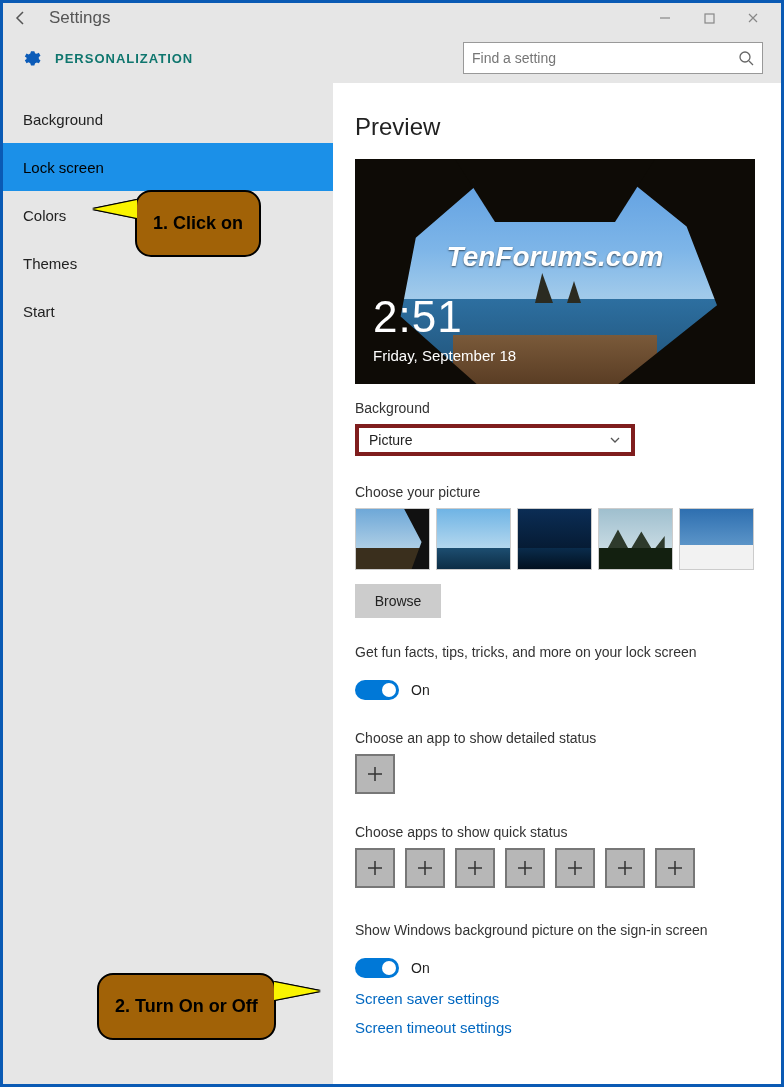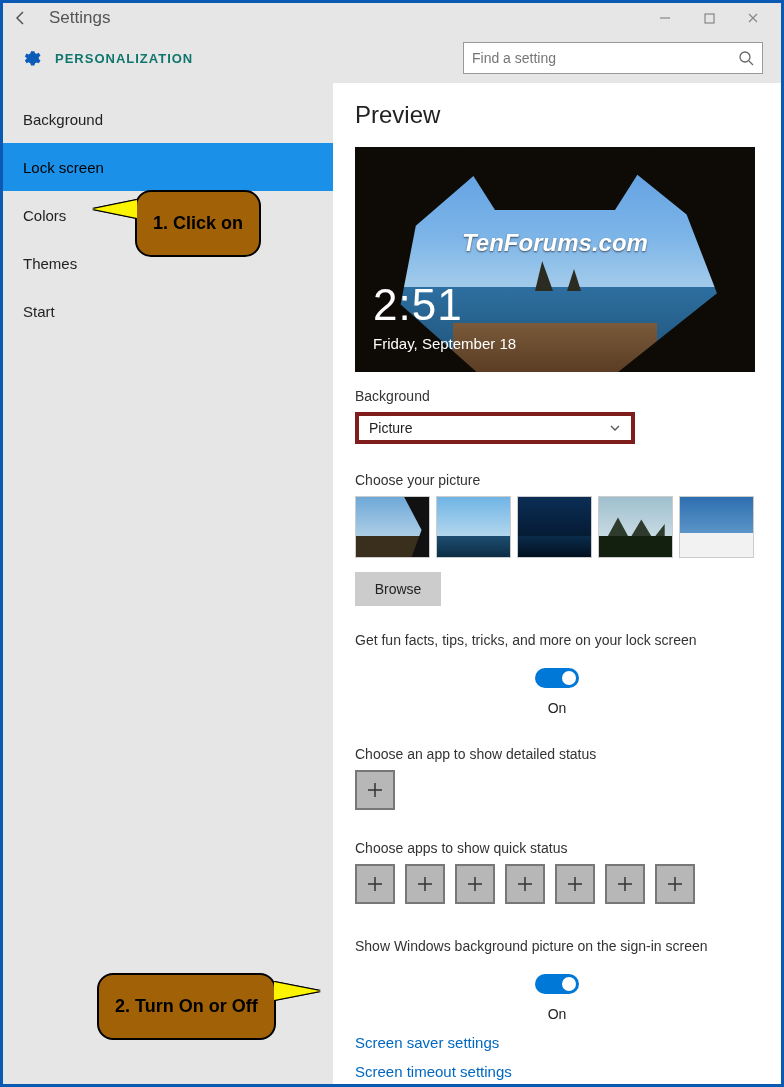--- a/index.html
+++ b/index.html
@@ -56,37 +56,37 @@
     width: 330px;
     background:#e6e6e6;
     padding-top:12px;
     position:relative;
   }
   .side-item {
     height:48px;display:flex;align-items:center;padding:0 20px;font-size:15px;color:#222;
   }
   .side-item.active { background:#1b90e8;color:#000; }
   .main {
-    flex:1;background:#fff;padding:18px 22px 10px 22px;overflow:hidden;
+    flex:1;background:#fff;padding:30px 22px 10px 22px;overflow:hidden;
   }
   .preview-label { font-size:24px;font-weight:300;color:#222;margin-bottom:18px; }
   .preview-box {
     width:400px;height:225px;position:relative;overflow:hidden;
   }
   .sky { position:absolute;inset:0;background:linear-gradient(#5a9be0 0%,#7db5e8 40%, #9fc9ea 60%, #c9dbe3 100%);}
   .sea { position:absolute;left:0;right:0;bottom:0;height:38%;background:linear-gradient(#2d6fa0,#1f5075);}
   .sand { position:absolute;left:98px;right:98px;bottom:0;height:22%;background:linear-gradient(#7a5a3a,#5a3d24);}
   .cave { position:absolute;inset:0; }
   .cave-left {position:absolute;left:0;top:0;bottom:0;width:38%;background:#0e0b06;clip-path:polygon(0 0,100% 0,40% 35%,30% 70%,80% 100%,0 100%);}
   .cave-right{position:absolute;right:0;top:0;bottom:0;width:38%;background:#0e0b06;clip-path:polygon(0 0,100% 0,100% 100%,10% 100%,75% 65%,55% 30%);}
   .cave-top{position:absolute;top:0;left:25%;right:25%;height:28%;background:#0e0b06;clip-path:polygon(0 0,100% 0,80% 100%,20% 100%);}
   .rock1{position:absolute;left:45%;bottom:36%;width:18px;height:30px;background:#2b2b21;clip-path:polygon(40% 0,100% 100%,0 100%);}
   .rock2{position:absolute;left:53%;bottom:36%;width:14px;height:22px;background:#2b2b21;clip-path:polygon(50% 0,100% 100%,0 100%);}
   .watermark{
-    position:absolute;top:82px;left:0;right:0;text-align:center;color:#fff;font-weight:700;font-size:24px;
+    position:absolute;top:82px;left:0;right:0;text-align:center;color:#fff;font-weight:700;font-size:28px;
     font-style:italic;text-shadow:0 1px 2px rgba(0,0,0,.6);
     font-family: "Segoe UI", Arial, sans-serif;
   }
   .clock {position:absolute;left:18px;bottom:42px;color:#fff;font-size:44px;font-weight:300;letter-spacing:1px;}
   .clockdate{position:absolute;left:18px;bottom:20px;color:#fff;font-size:15px;}
   .sect-label{font-size:14px;color:#333;margin-top:16px;margin-bottom:8px;}
   .dropdown{
     width:280px;height:32px;border:4px solid #7f1d1d;display:flex;align-items:center;padding:0 10px;justify-content:space-between;font-size:14px;
   }
   .chev{font-size:12px;color:#555; width:12px;height:12px;}
@@ -102,21 +102,21 @@
   .thumb.water .tland{background:linear-gradient(#1d4e71,#0c2d45);}
   .thumb.ice .tsky{background:linear-gradient(#0b2d55,#031223);}
   .thumb.ice .tland{background:linear-gradient(#0a2c4c,#02101f);}
   .thumb.mtn .tsky{background:linear-gradient(#9fbfce,#dde9ee);}
   .thumb.mtn .mt{position:absolute;left:10%;right:10%;bottom:30%;height:36%;background:#2e3a2c;clip-path:polygon(0 100%,20% 0,40% 100%,60% 10%,80% 100%,100% 30%,100% 100%);}
   .thumb.mtn .tland{background:#132010;}
   .thumb.cloud .tsky{background:linear-gradient(#2e6fb0,#79add8);}
   .thumb.cloud .tland{height:40%;background:#f2f2f2;}
   .browse{margin-top:14px;width:86px;height:34px;background:#ccc;border:none;font-size:14px;display:flex;align-items:center;justify-content:center;}
   
-  .toggle-row{display:flex;align-items:center;gap:12px;margin-top:20px;flex-direction:column;}
+  .toggle-row{display:flex;align-items:center;gap:12px;margin-top:20px;}
   .toggle{width:44px;height:20px;border-radius:10px;background:#0078d7;position:relative;}
   .toggle::after{content:"";position:absolute;right:3px;top:3px;width:14px;height:14px;border-radius:50%;background:#fff;}
   .toggle-label{font-size:14px;}
   .plusbox{width:40px;height:40px;border:2px solid #777;background:#b7b7b7;display:flex;align-items:center;justify-content:center;color:#333;}
   .plus-row{display:flex;gap:10px;margin-top:2px;}
   .linktxt{color:#0067c0;font-size:15px;margin-top:12px;}
   
   .callout{
     position:absolute;background:#a16207;border:2px solid #000;border-radius:16px;padding:21px 16px;font-weight:700;font-size:18px;color:#000;z-index:50;font-family:Verdana,Arial,sans-serif;
     white-space:nowrap;

